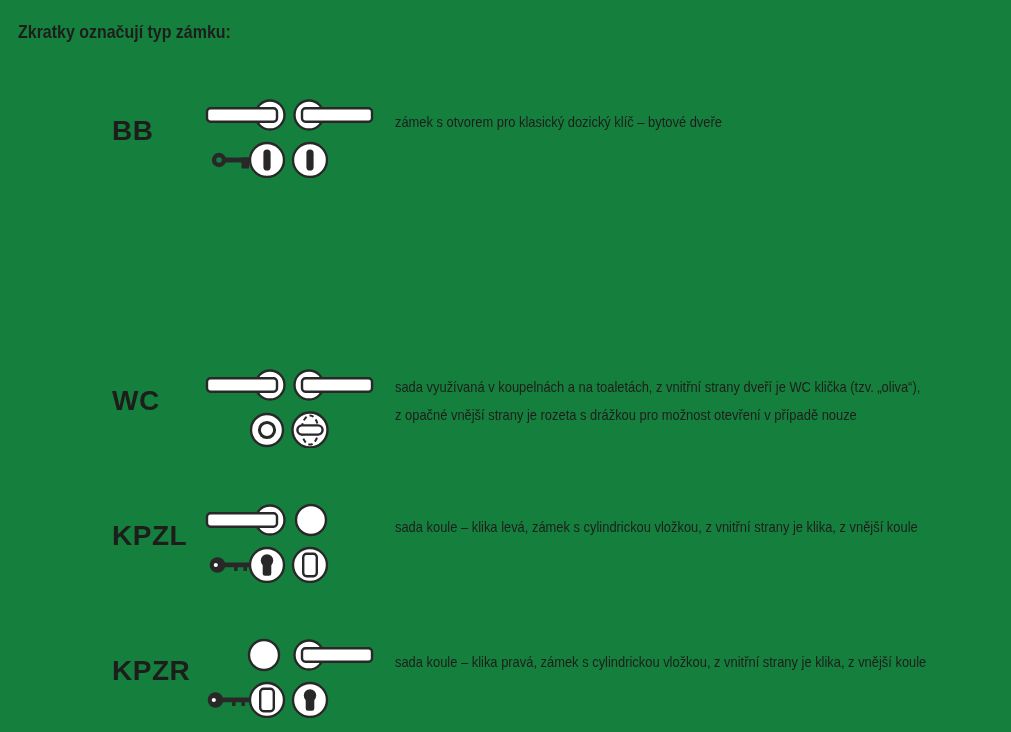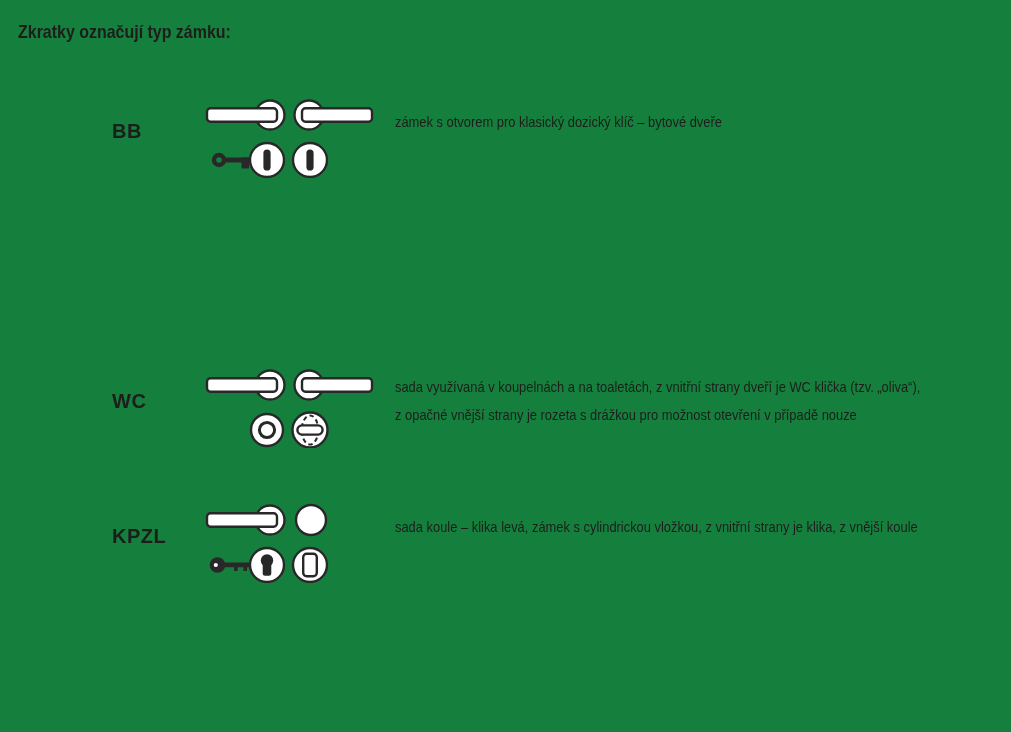--- a/index.html
+++ b/index.html
@@ -8,21 +8,21 @@
     font-family:"Liberation Sans","DejaVu Sans",sans-serif;color:#1d1d1b;
   }
   .title{
     position:absolute;left:18px;top:21px;margin:0;
     font-size:19px;font-weight:bold;white-space:nowrap;color:#1d1d1b;
     transform:scaleX(0.84);transform-origin:left top;
   }
   .row{position:absolute;left:0;width:1011px;height:80px;}
   .code{
     position:absolute;left:112px;top:21px;
-    font-size:20px;font-weight:bold;letter-spacing:0.5px;line-height:24px;color:#1d1d1b;
+    font-size:28px;font-weight:bold;letter-spacing:0.5px;line-height:24px;color:#1d1d1b;
   }
   .hw{position:absolute;left:205px;top:0;}
   .desc{
     position:absolute;left:395px;top:14px;
     font-size:15px;line-height:20px;white-space:nowrap;color:#1d1d1b;
     transform:scaleX(0.86);transform-origin:left top;
   }
   .row.two-line .desc{top:5px;line-height:28px;}
   .defs{position:absolute;width:0;height:0;overflow:hidden;}
   
@@ -124,14 +124,27 @@
       <use href="#lever-right"></use>
       <use href="#ros-ring" x="62" y="62"></use>
       <use href="#ros-oliva" x="105" y="62"></use>
     </svg>
     <div class="desc">
       <div>sada využívaná v koupelnách a na toaletách, z vnitřní strany dveří je WC klička (tzv. „oliva“),</div>
       <div>z opačné vnější strany je rozeta s drážkou pro možnost otevření v případě nouze</div>
     </div>
   </section>
 
+  <section class="row" style="top:638px">
+    <div class="code">KPZR</div>
+    <svg class="hw" width="170" height="80" viewBox="0 0 170 80">
+      <use href="#knob" x="59" y="17"></use>
+      <use href="#lever-right"></use>
+      <use href="#key-pz" x="3" y="62"></use>
+      <use href="#ros-blind" x="62" y="62"></use>
+      <use href="#ros-pz" x="105" y="62"></use>
+    </svg>
+    <div class="desc">
+      <div>sada koule – klika pravá, zámek s cylindrickou vložkou, z vnitřní strany je klika, z vnější koule</div>
+    </div>
+  </section>
 
 </div>
 
 </body></html>

